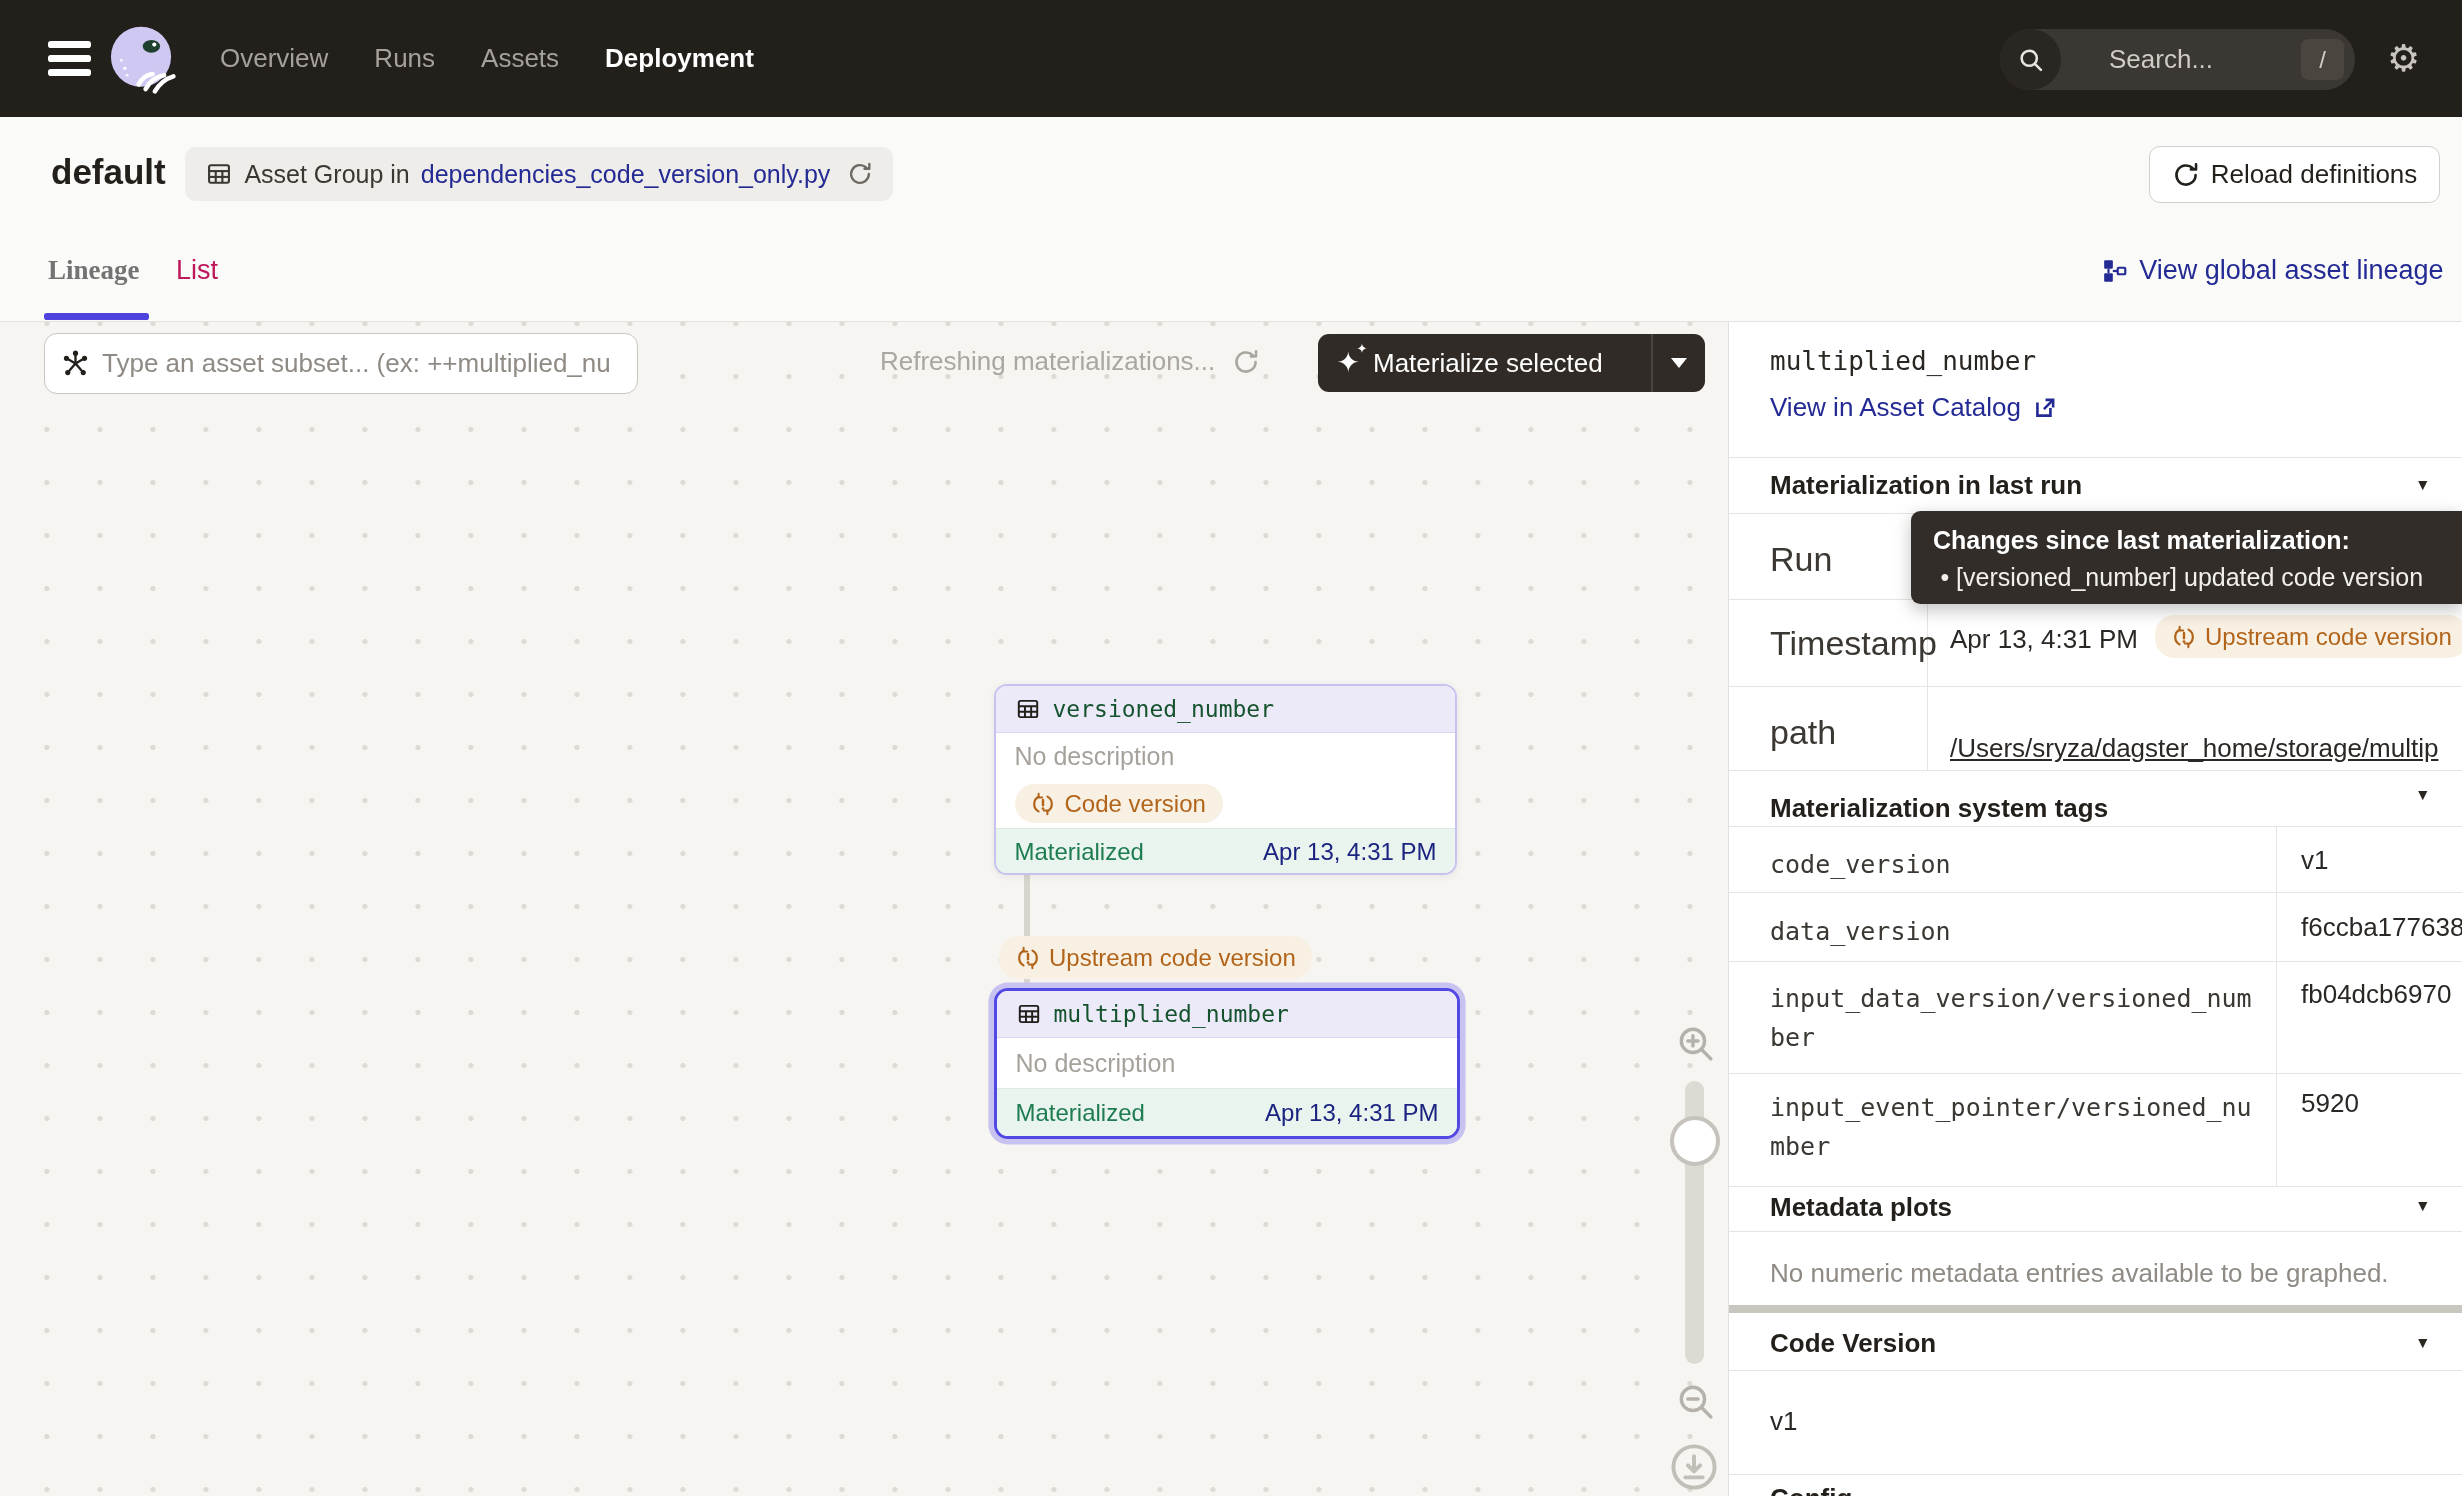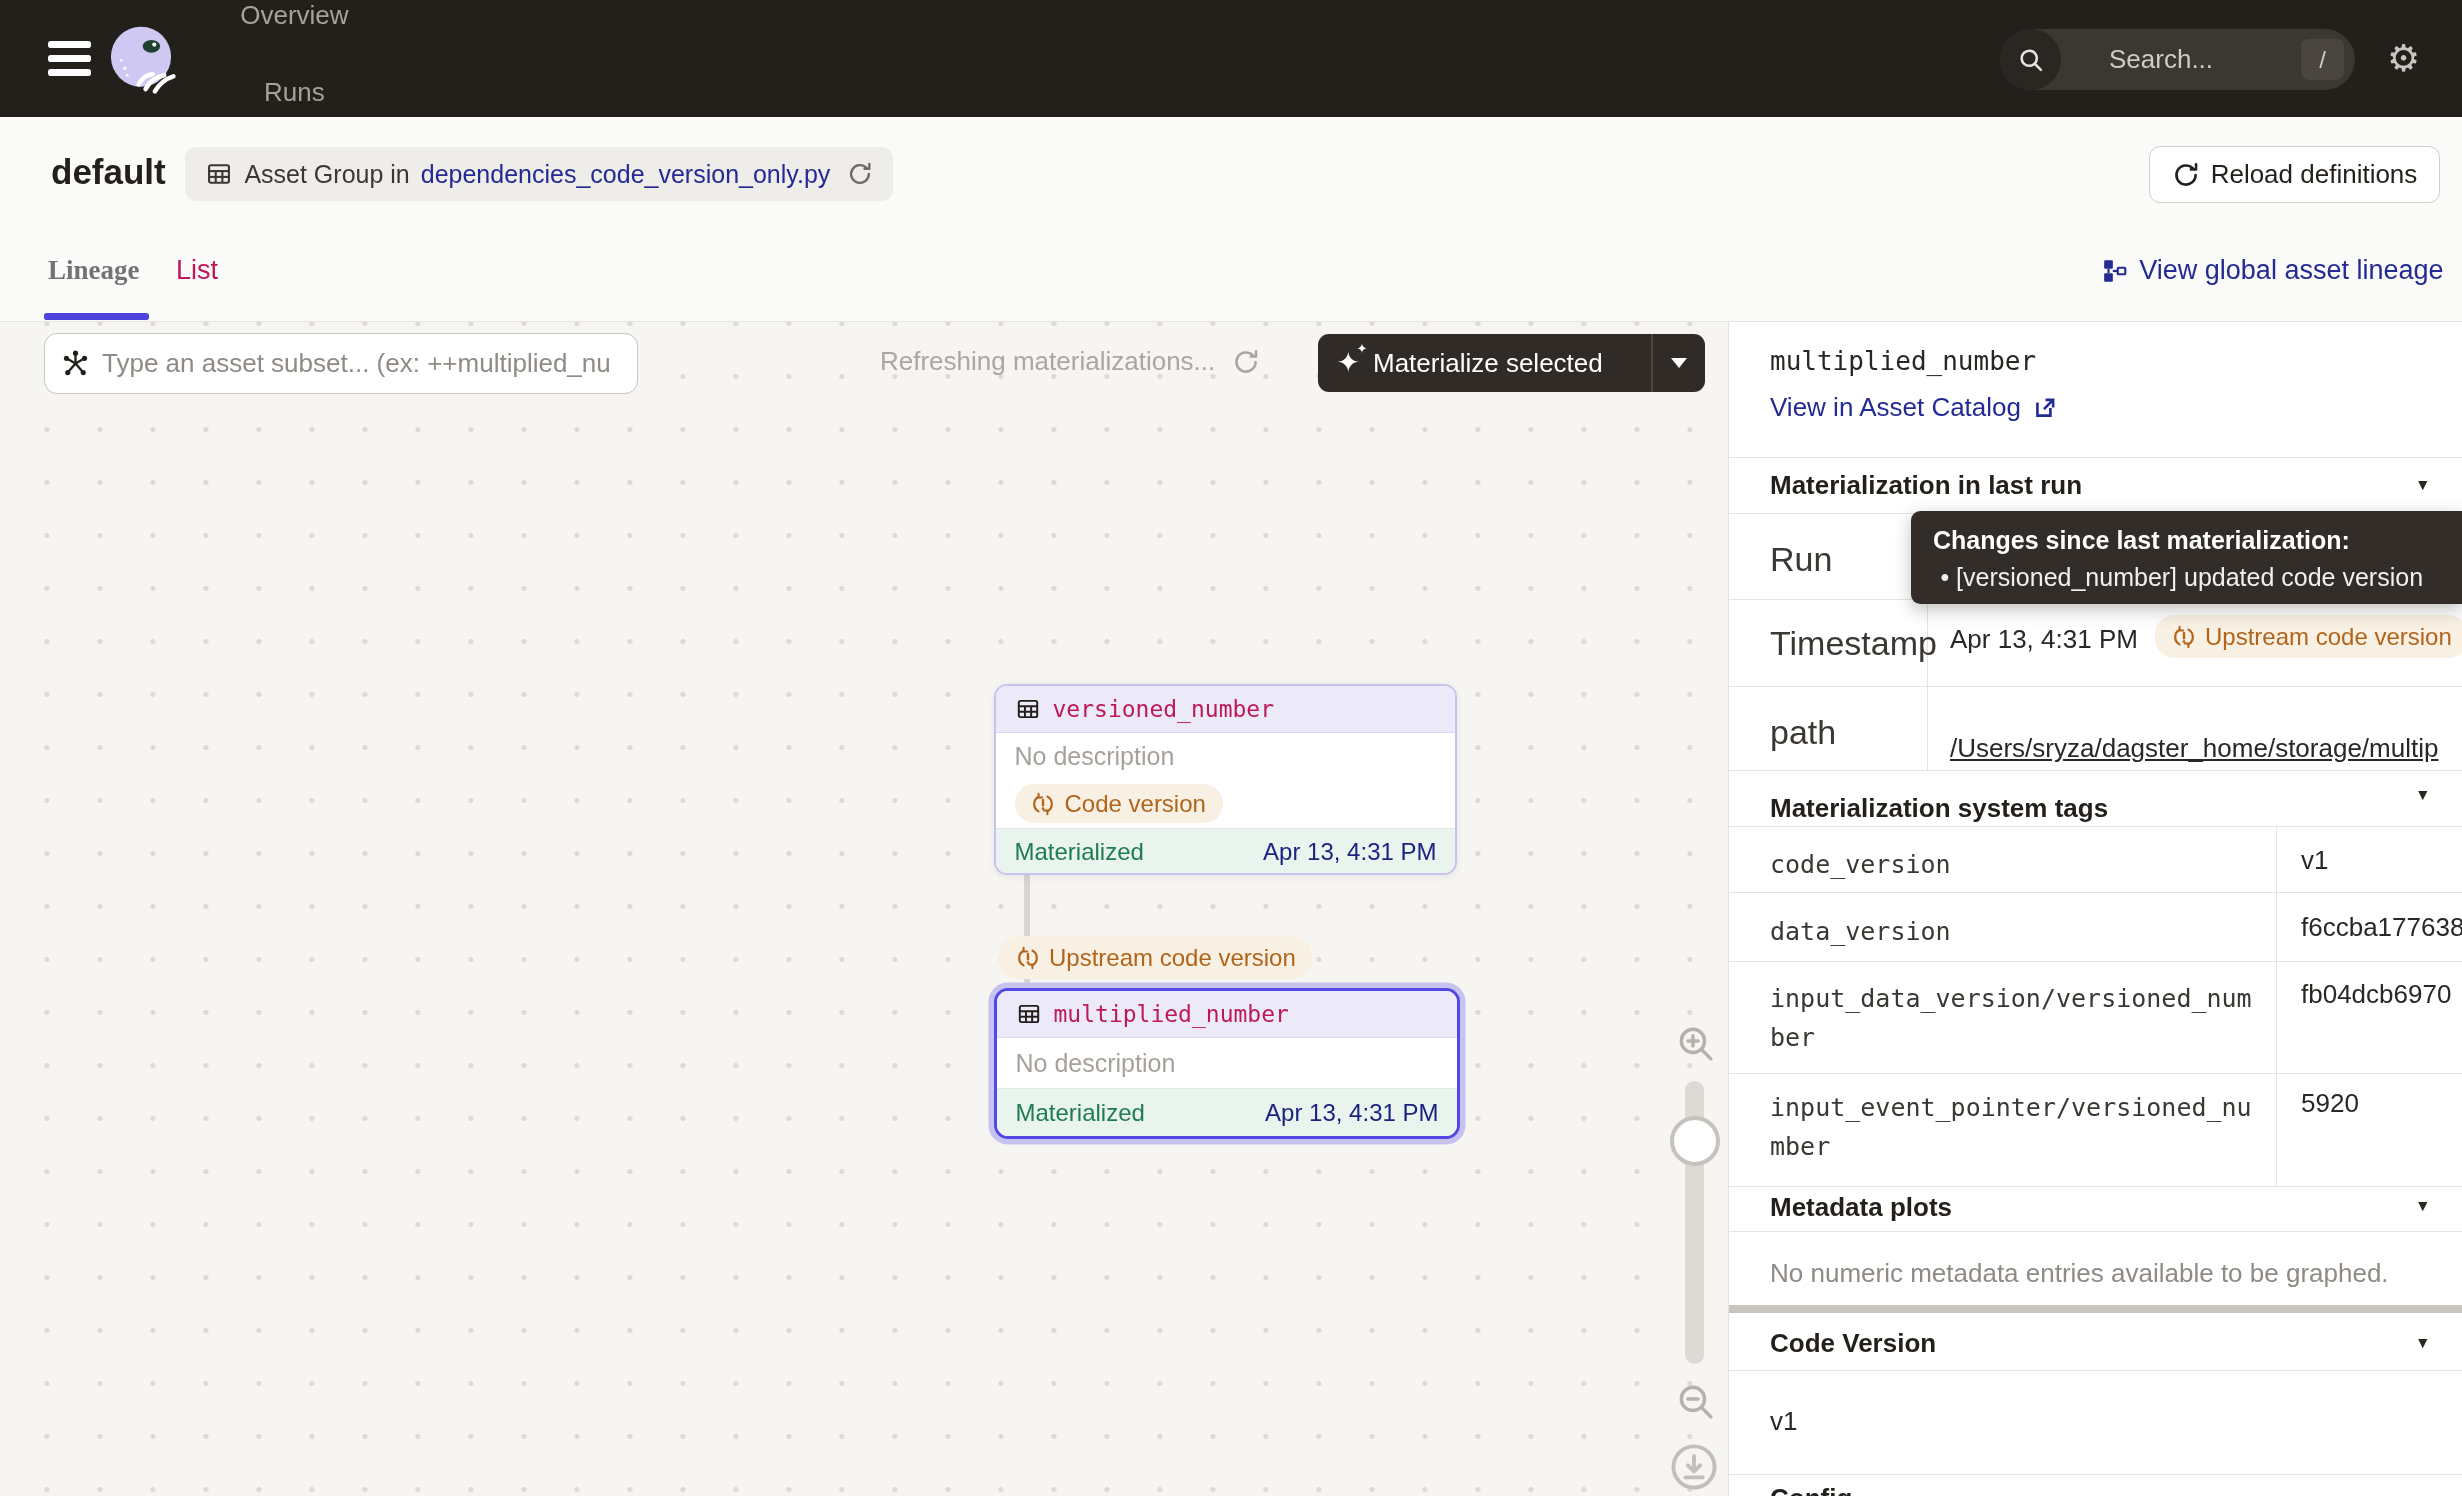--- a/index.html
+++ b/index.html
@@ -5,21 +5,21 @@
   * { box-sizing: border-box; margin: 0; padding: 0; }
   html, body { width: 2462px; height: 1497px; overflow: hidden; background: #FAFAF8; }
   body { font-family: "Liberation Sans", sans-serif; color: #2A2724; }
   .stage { position: relative; width: 2462px; height: 1497px; overflow: hidden; }
 
   
   .topnav { position: absolute; left: 0; top: 0; width: 2462px; height: 117px; background: #231F1B; }
   .hamburger { position: absolute; left: 48px; top: 41px; width: 43px; height: 35px; display: flex; flex-direction: column; justify-content: space-between; cursor: pointer; }
   .hamburger span { display: block; height: 7.4px; border-radius: 2.8px; background: #FFFFFF; }
   .logo { position: absolute; left: 104px; top: 20.4px; width: 74px; height: 78px; }
-  .navlinks { position: absolute; left: 220px; top: 0; height: 117px; display: flex; align-items: center; gap: 46px; flex-direction: column; }
+  .navlinks { position: absolute; left: 220px; top: 0; height: 117px; display: flex; align-items: center; gap: 46px; }
   .navitem { font-size: 26px; font-weight: 500; color: #A5A19B; text-decoration: none; cursor: pointer; }
   .navitem.active { color: #FFFFFF; font-weight: 700; }
   .search { position: absolute; left: 2000px; top: 29px; width: 355px; height: 61px; background: #3B3732; border-radius: 30.5px; display: flex; align-items: center; gap: 35px; }
   .search-circle { width: 61px; height: 61px; border-radius: 50%; background: #2A2622; display: flex; align-items: center; justify-content: center; flex: 0 0 auto; }
   .search input { flex: 1; min-width: 0; background: transparent; border: none; outline: none; font-family: inherit; font-size: 26px; color: #E8E5E0; padding-left: 13px; }
   .search input::placeholder { color: #CFCBC5; }
   .slash-badge { flex: 0 0 auto; margin-right: 11px; width: 43px; height: 41px; background: #4A463F; border-radius: 7.4px; color: #CFCBC5; font-size: 24px; display: flex; align-items: center; justify-content: center; }
   .gear { position: absolute; left: 2387px; top: 0; height: 117px; display: flex; align-items: center; font-size: 37px; color: #C9C5C0; cursor: pointer; }
 
   
@@ -53,21 +53,21 @@
   .materialize-btn .mdivider { margin-left: auto; width: 1.9px; height: 58px; background: #4A453F; }
   .materialize-btn .mcaret { width: 52px; display: flex; align-items: center; justify-content: center; }
   .materialize-btn .mcaret i { width: 0; height: 0; border-left: 8.3px solid transparent; border-right: 8.3px solid transparent; border-top: 10.2px solid #FFFFFF; }
 
   
   .edge-line { position: absolute; left: 1024px; top: 551px; width: 5.6px; height: 118px; background: #D8D5CF; }
   .asset-node { position: absolute; background: #FFFFFF; border: 2.8px solid #C7C2F0; border-radius: 13px; overflow: hidden; box-shadow: 0 1.9px 7.4px rgba(40,35,30,0.07); cursor: pointer; }
   .node-1 { left: 994px; top: 362px; width: 463px; height: 191px; }
   .node-2 { left: 994px; top: 666px; width: 466px; height: 151px; border: 3.7px solid #5248E3; border-radius: 14px; box-shadow: 0 0 0 5.6px #C7C2F0; }
   .node-head { height: 47px; background: #ECEAF9; border-bottom: 0.9px solid #DBD7F2; display: flex; align-items: center; gap: 12px; padding: 0 18.5px; }
-  .node-title { font-family: "DejaVu Sans Mono", monospace; font-size: 23px; color: #be185d; }
+  .node-title { font-family: "DejaVu Sans Mono", monospace; font-size: 23px; color: #14532d; }
   .node-desc { height: 46px; display: flex; align-items: center; padding: 0 18.5px; color: #A6A19B; font-size: 25px; }
   .node-tagrow { height: 49px; display: flex; align-items: center; padding: 0 18.5px; }
   .warn-tag { display: inline-flex; align-items: center; gap: 9.3px; height: 39px; padding: 0 16.7px; background: #F8F0E3; border-radius: 19.4px; color: #B2641A; font-size: 24px; white-space: nowrap; }
   .node-foot { height: 46px; background: #E9F4EE; border-top: 0.9px solid #DCEADF; display: flex; align-items: center; justify-content: space-between; padding: 0 18.5px; font-size: 24px; }
   .node-2 .node-desc { height: 50px; }
   .node-2 .node-foot { height: 48px; }
   .status-green { color: #1D7C50; }
   .ts-navy { color: #1B2380; }
   .edge-tag { position: absolute; left: 999px; top: 614px; height: 43px; }
 

